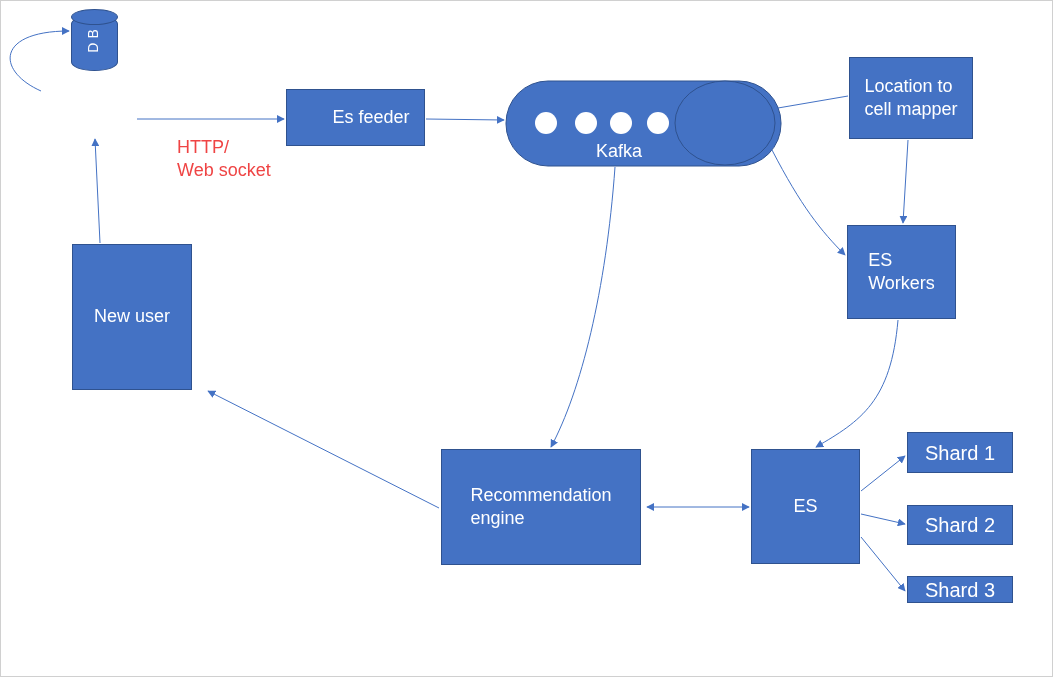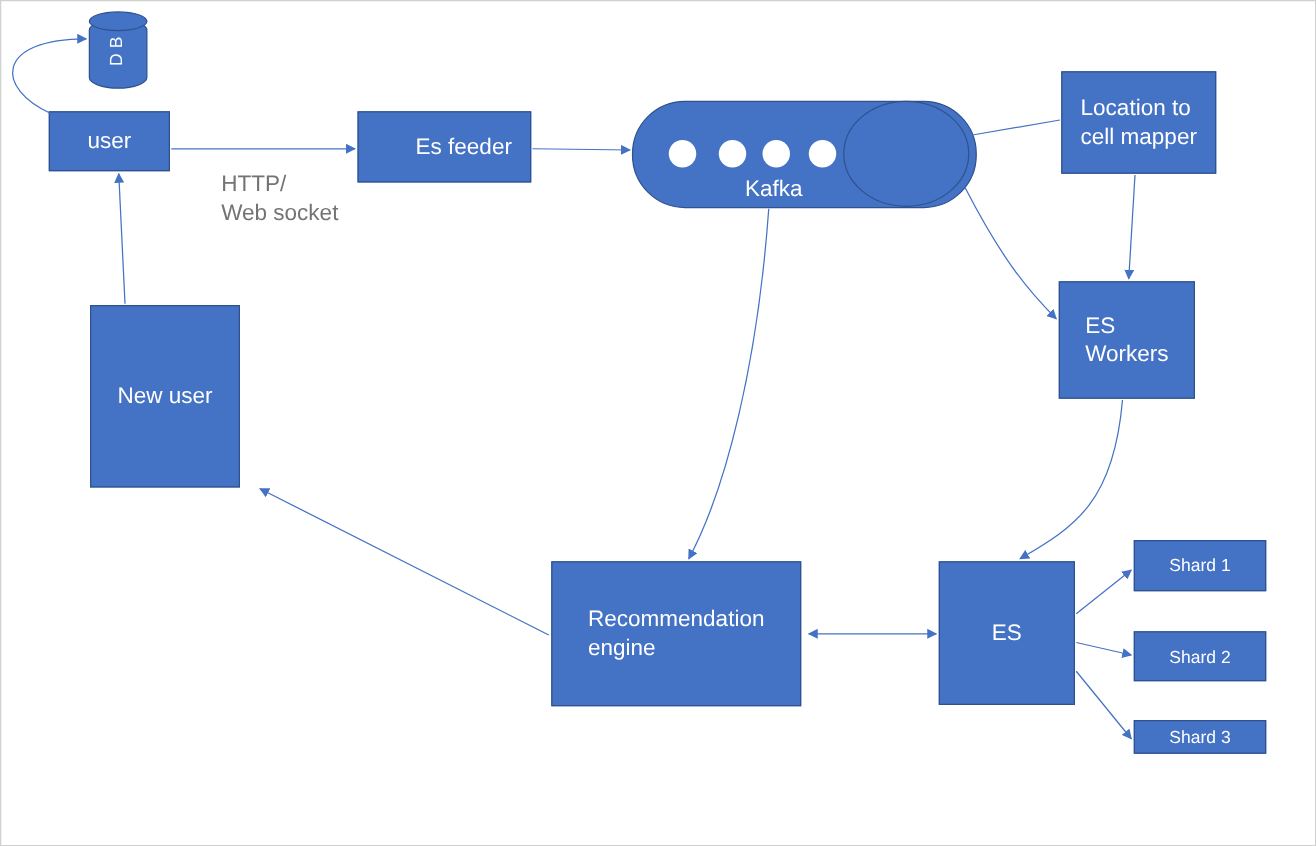--- a/index.html
+++ b/index.html
@@ -12,24 +12,24 @@
     color:#fff;
     display:flex;
     align-items:center;
     justify-content:center;
     text-align:left;
     font-size:18px;
     line-height:1.3;
     padding:4px;
     box-sizing:border-box;
   }
-  .small { font-size:14px; }
+  .small { font-size:20px; }
   .label {
     position:absolute;
-    color:#737373;
+    color:#ef4444;
     font-size:18px;
     line-height:1.3;
     white-space:pre;
   }
   .db-cyl {
     position:absolute;
     left:70px; top:14px; width:45px; height:54px;
     background:#4472C4;
     border:1px solid #2F528F;
     border-radius:50% / 16%;
@@ -56,23 +56,20 @@
   .kafka-label { fill:#fff; font-size:18px; }
 </style>
 </head>
 <body>
 
 <div class="canvas">
 
   <div class="db-cyl"></div>
   <div class="db-text">DB</div>
 
-  <div class="node" style="left:38px; top:88px; width:97px; height:48px;">
-    <span>user</span>
-  </div>
 
   <div class="node" style="left:71px; top:243px; width:120px; height:146px;">
     <span>New user</span>
   </div>
 
   <div class="node" style="left:285px; top:88px; width:139px; height:57px;padding-left:35px;">
     <span>Es feeder</span>
   </div>
 
   <div class="label" style="left:176px; top:135px;">HTTP/

